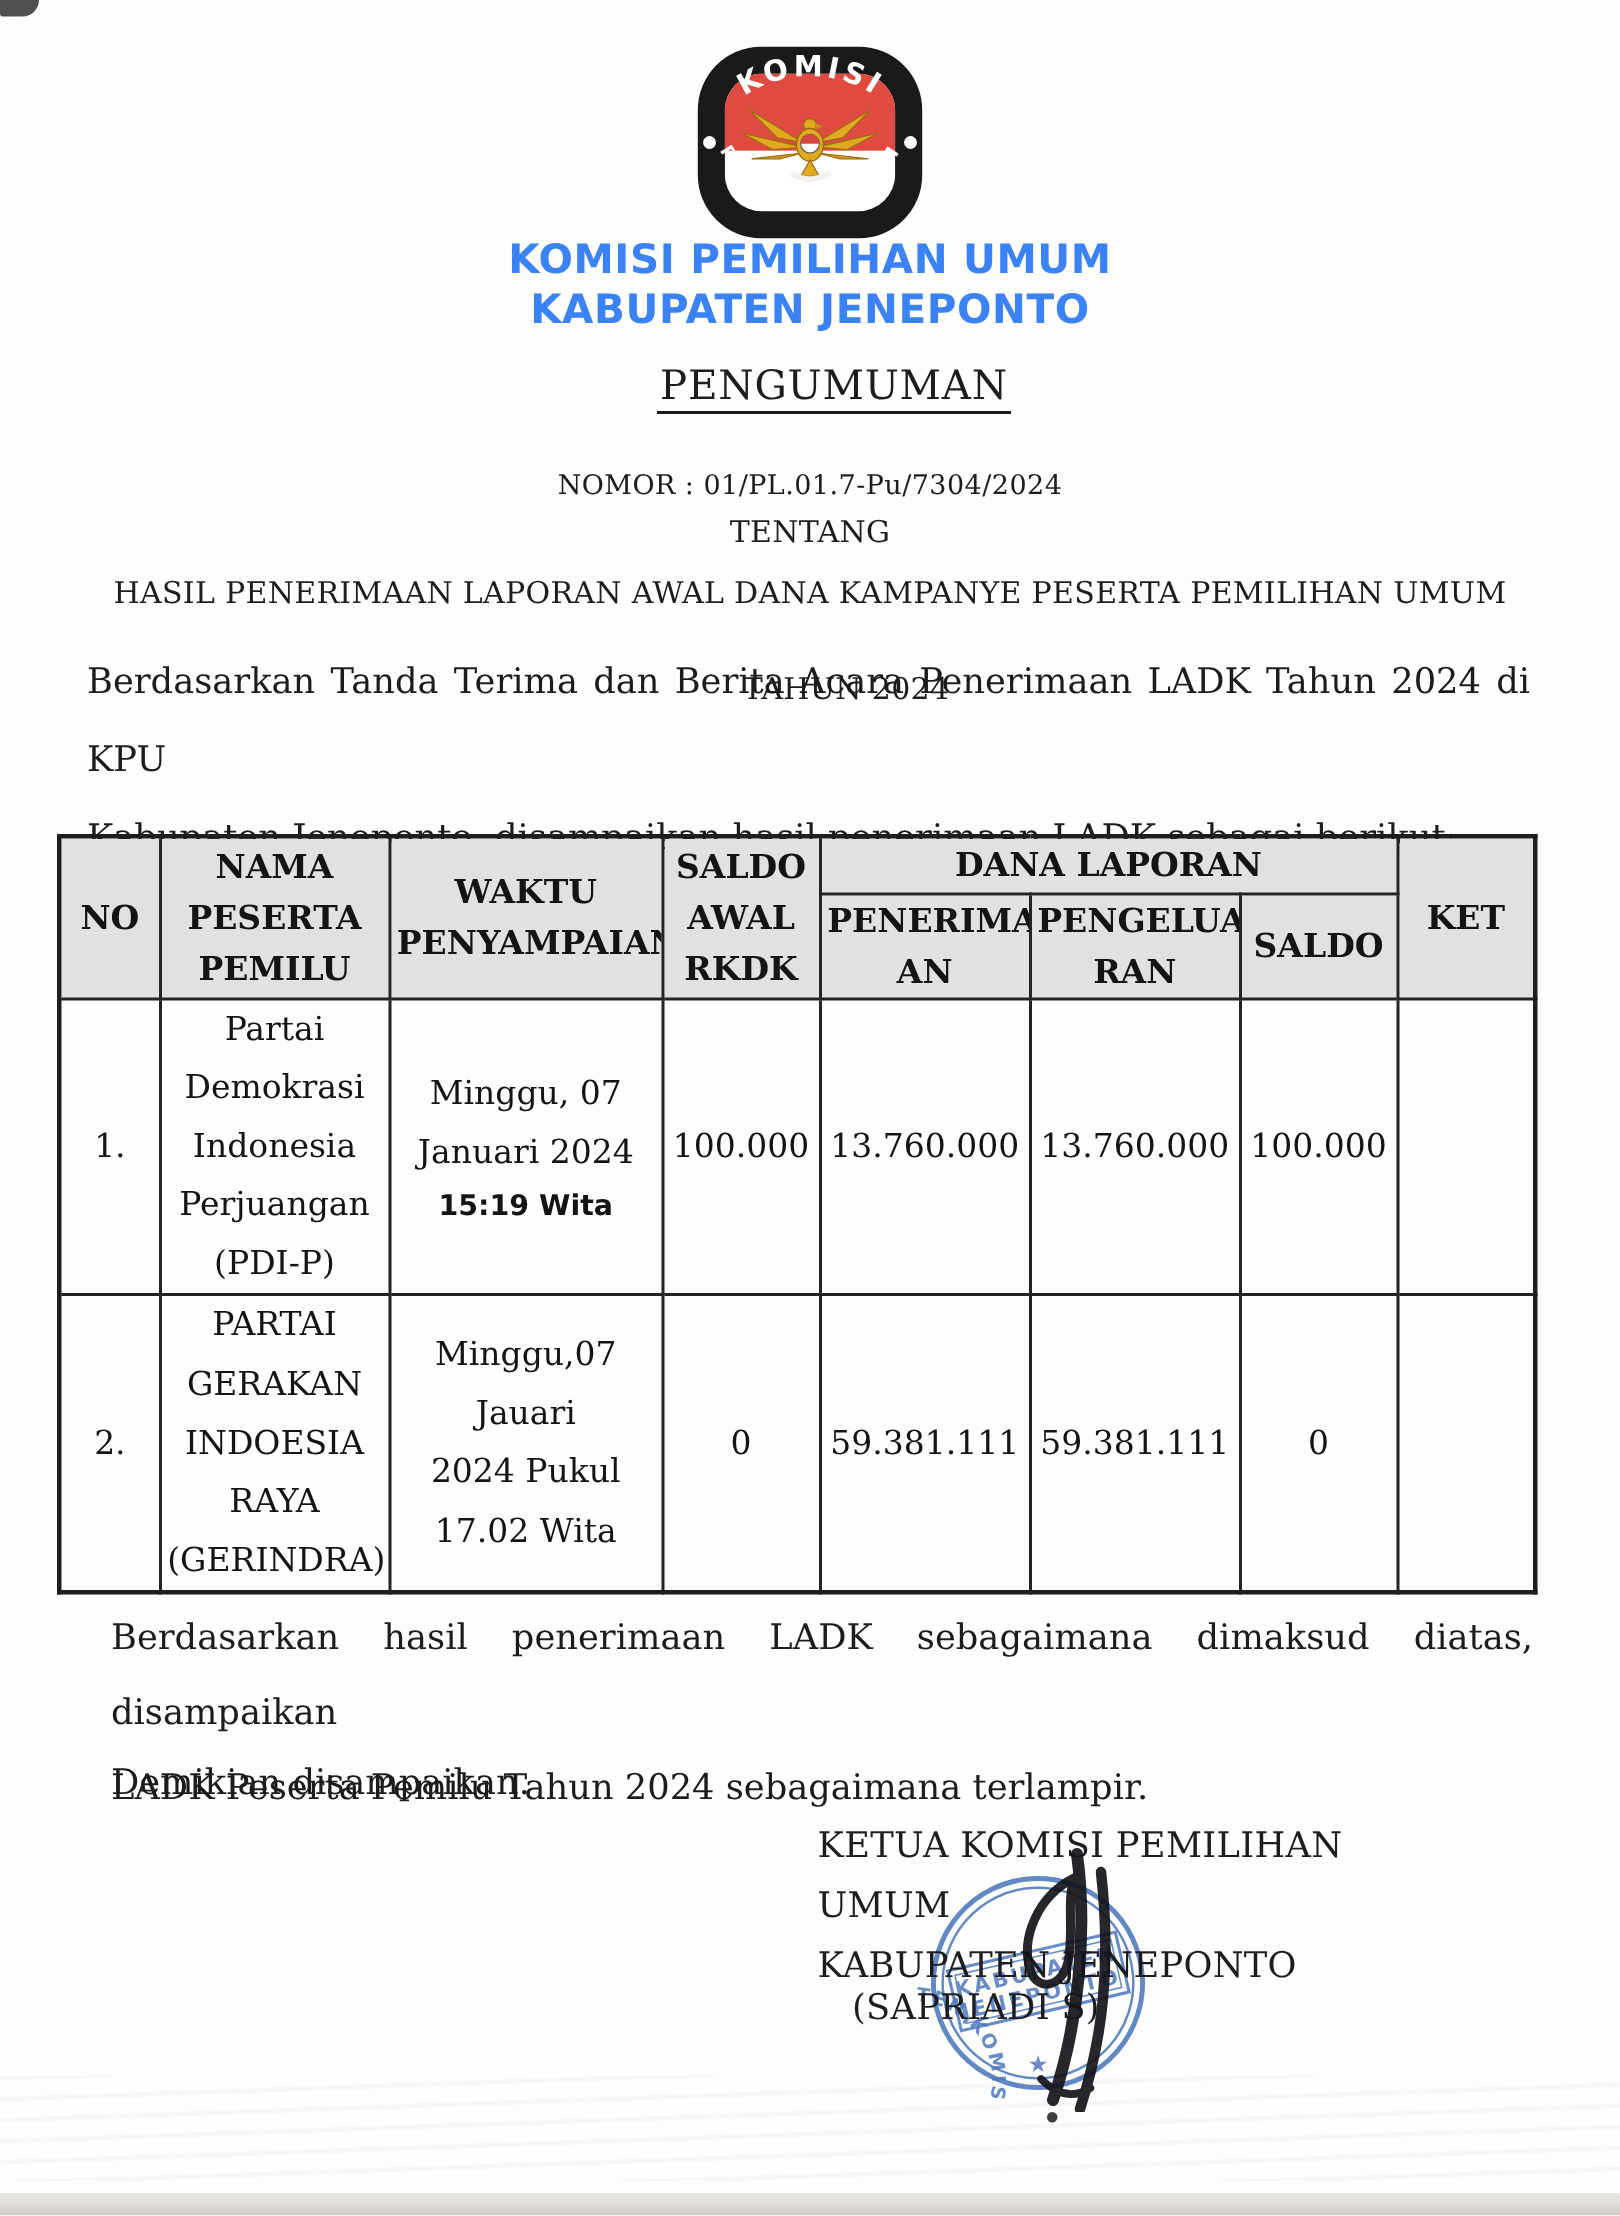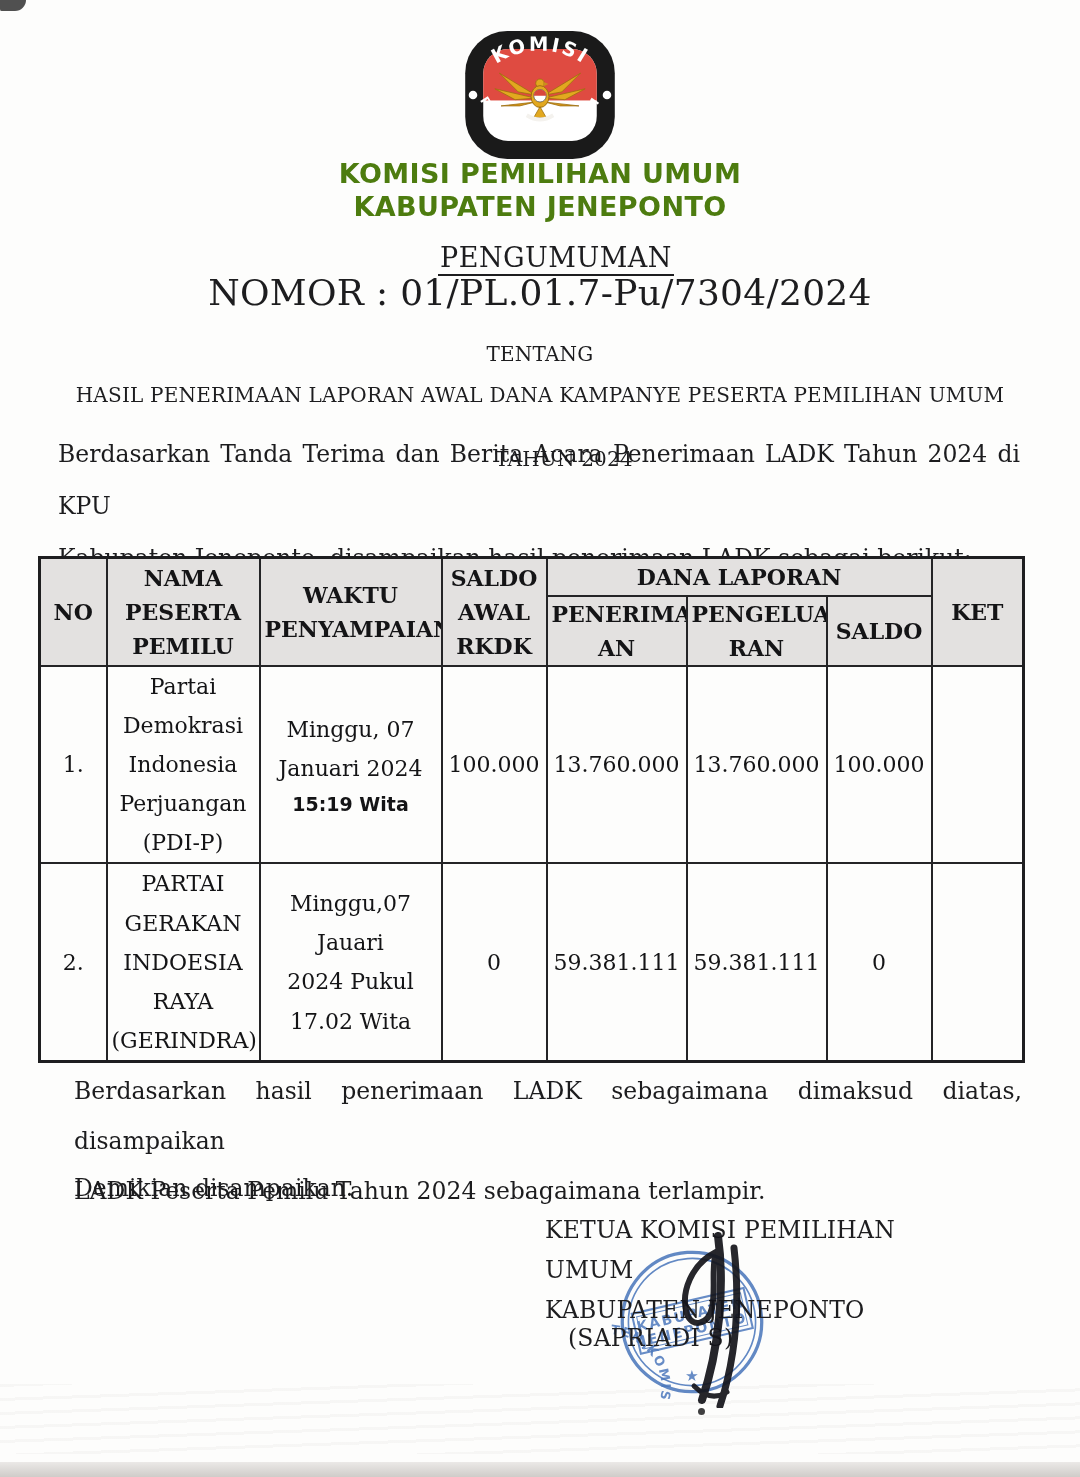--- a/index.html
+++ b/index.html
@@ -6,25 +6,25 @@
   body{
     width:1080px;height:1477px;position:relative;overflow:hidden;
     background:#fdfdfc;color:#1d1d1f;
     font-family:"DejaVu Serif","Liberation Serif",serif;
   }
   .abs{position:absolute;}
   .center{left:0;width:1080px;text-align:center;}
   
   #org1,#org2{
     font-family:"DejaVu Sans","Liberation Sans",sans-serif;
-    font-weight:700;font-size:27px;letter-spacing:.4px;color:#4d7c0f;
+    font-weight:700;font-size:27px;letter-spacing:.4px;color:#3b82f6;
   }
   #doc-type{font-size:27px;letter-spacing:.5px;}
   #doc-type span{border-bottom:2.5px solid #1d1d1f;padding:0 2px 1px 2px;}
-  #doc-num{font-size:36px;letter-spacing:.3px;}
+  #doc-num{font-size:18px;letter-spacing:.3px;margin-top:41px;}
   .title-line{font-size:20px;letter-spacing:.2px;white-space:nowrap;}
   
   .para{font-size:23.5px;line-height:52px;color:#1c1c1e;}
   .just{text-align:justify;text-align-last:justify;}
   
   #ladk-table{
     border-collapse:collapse;table-layout:fixed;width:984px;
     font-size:22px;color:#141416;
   }
   #ladk-table th,#ladk-table td{

